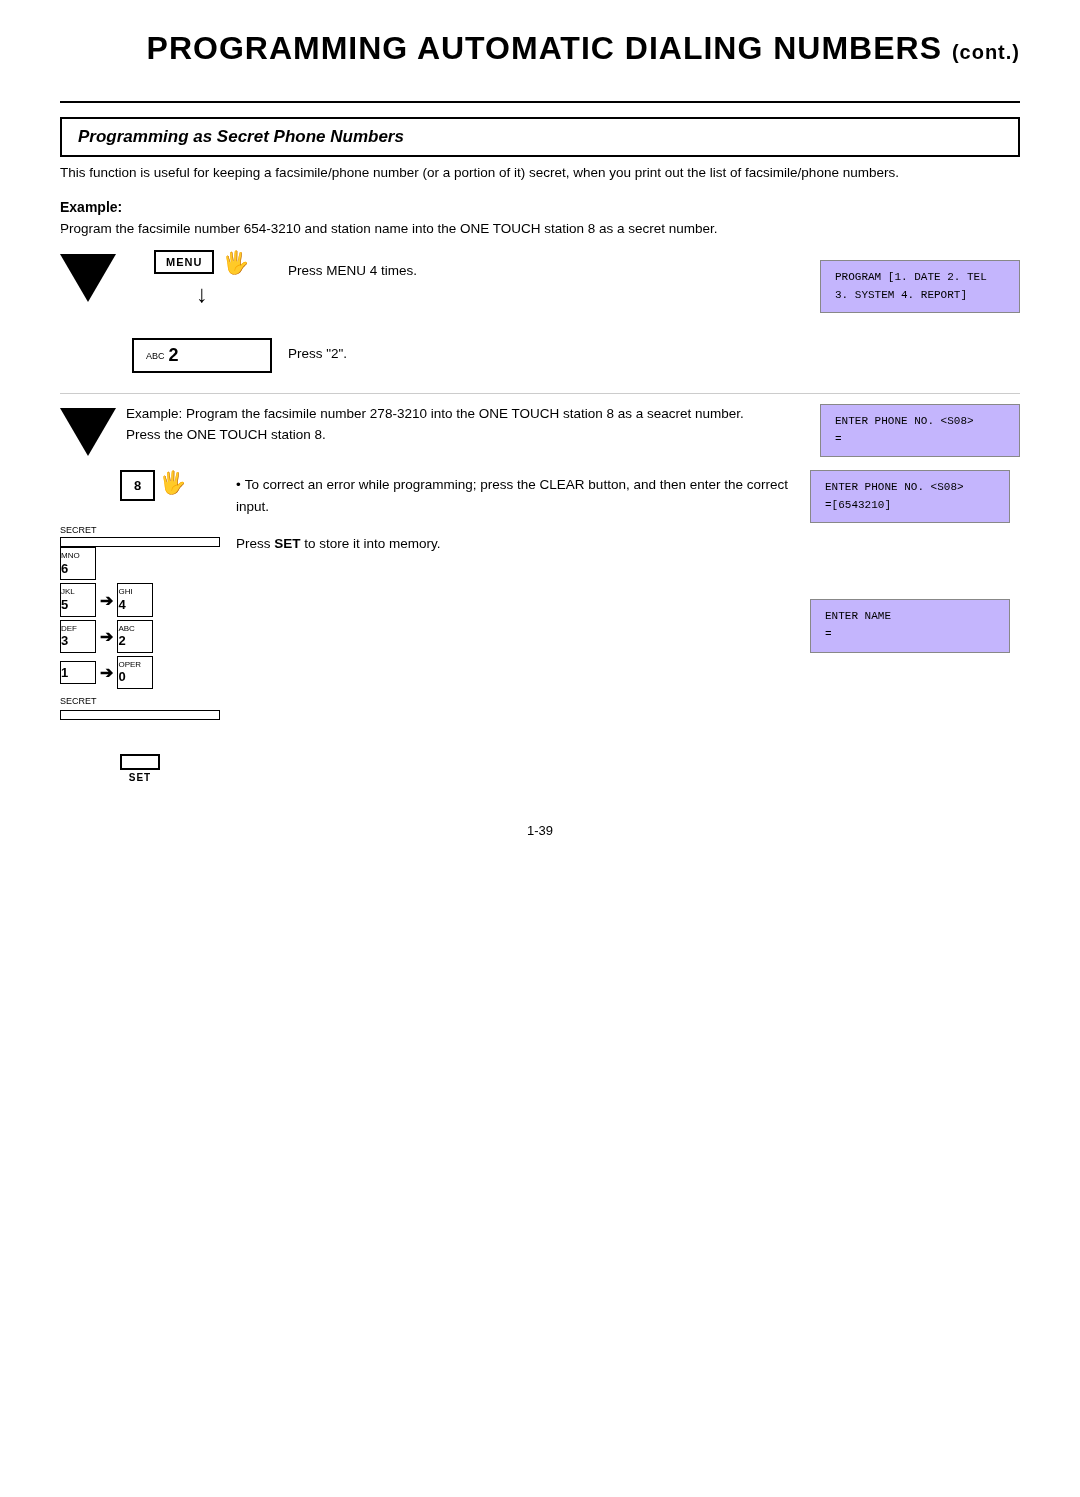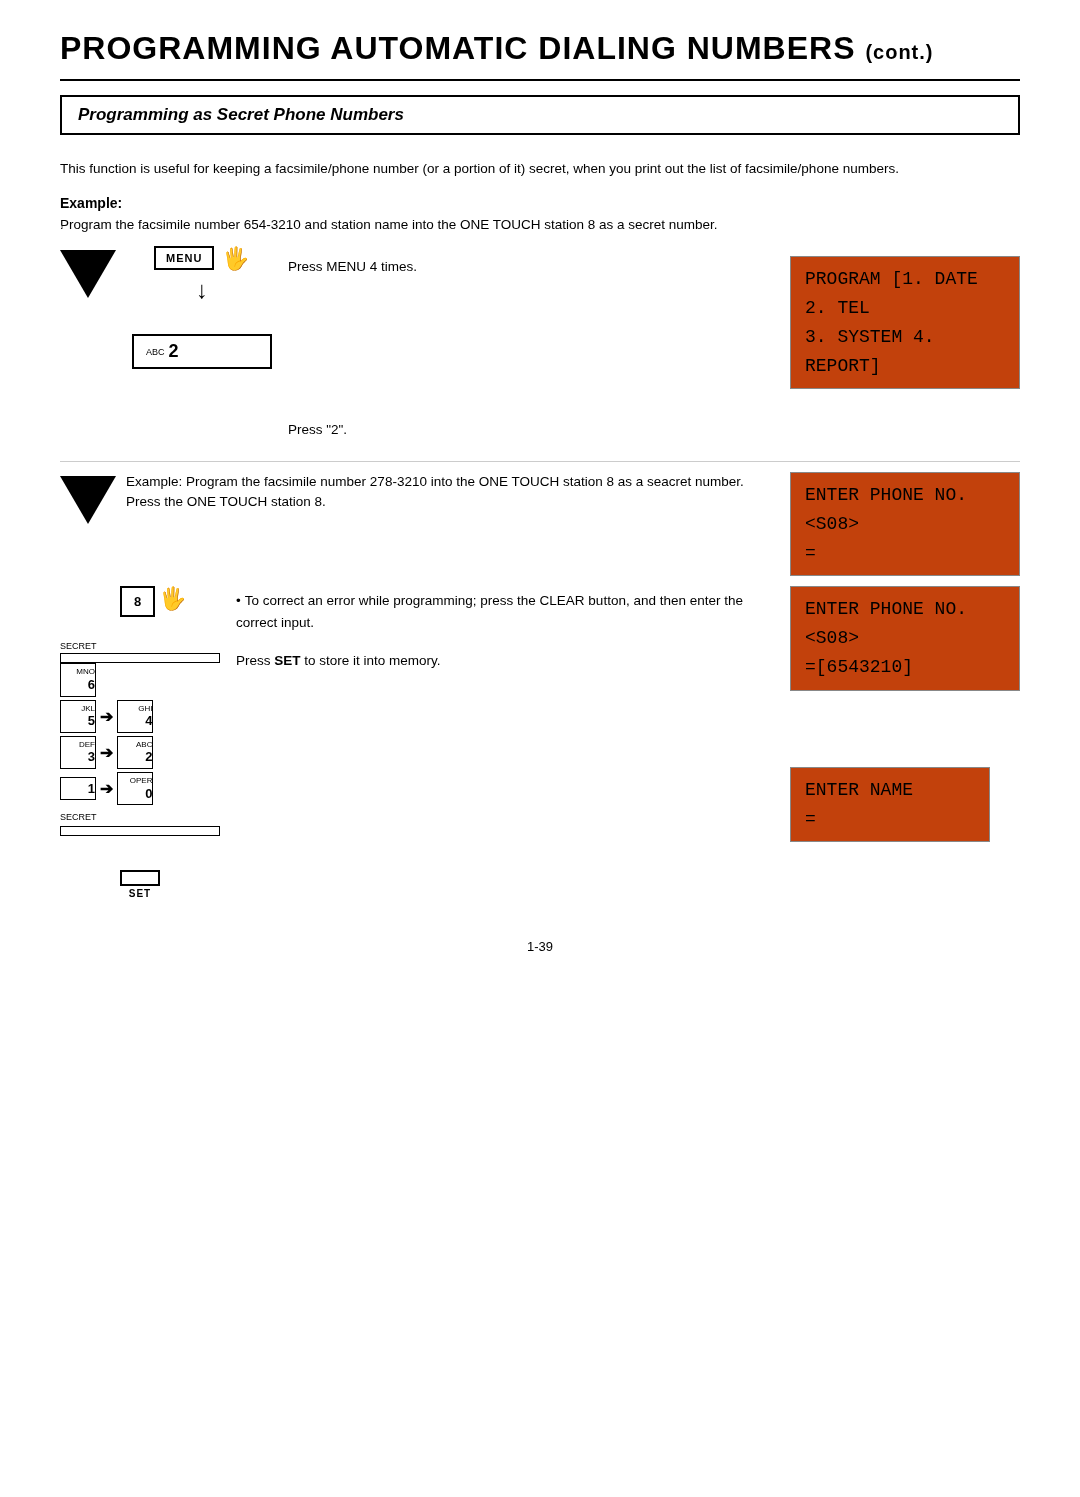--- a/index.html
+++ b/index.html
@@ -10,34 +10,34 @@
       color: #000;
       width: 1080px;
       min-height: 1497px;
       padding: 30px 60px 60px 60px;
     }
 
     
     .page-title {
       font-size: 32px;
       font-weight: 900;
-      text-align: left;
-      margin-bottom: 12px;
+      text-align: right;
+      margin-bottom: 34px;
       letter-spacing: 1px;
     }
     .page-title .cont {
       font-size: 20px;
       font-weight: 900;
     }
 
     
     .section-box {
       border: 2px solid #000;
       padding: 8px 16px;
-      margin-bottom: 24px;
+      margin-bottom: 6px;
     }
     .section-box-title {
       font-size: 17px;
       font-weight: 900;
       font-style: italic;
     }
 
     
     .divider {
       border: none;
@@ -146,25 +146,25 @@
     .step-instructions ul li::before {
       content: '•';
       margin-right: 4px;
     }
 
     
     .lcd-box {
       border: 1.5px solid #888;
       padding: 8px 14px;
       font-family: 'Courier New', monospace;
-      font-size: 18px;
+      font-size: 11px;
       min-width: 200px;
       max-width: 230px;
       line-height: 1.6;
-      background: #c2410c;
+      background: #c4b5fd;
       align-self: flex-start;
     }
 
     
     .step1-inner {
       display: flex;
       flex: 1;
       gap: 16px;
     }
     .step1-left {
@@ -220,21 +220,21 @@
     }
     .numpad-key {
       border: 1.5px solid #000;
       padding: 3px 0;
       min-width: 36px;
       text-align: center;
       font-size: 13px;
       font-weight: 700;
       display: flex;
       flex-direction: column;
-      align-items: flex-end;
+      align-items: flex-start;
       line-height: 1.2;
     }
     .numpad-key .sub-label {
       font-size: 8px;
       font-weight: 400;
     }
     .arrow-right {
       font-size: 16px;
       font-weight: 700;
       color: #000;

